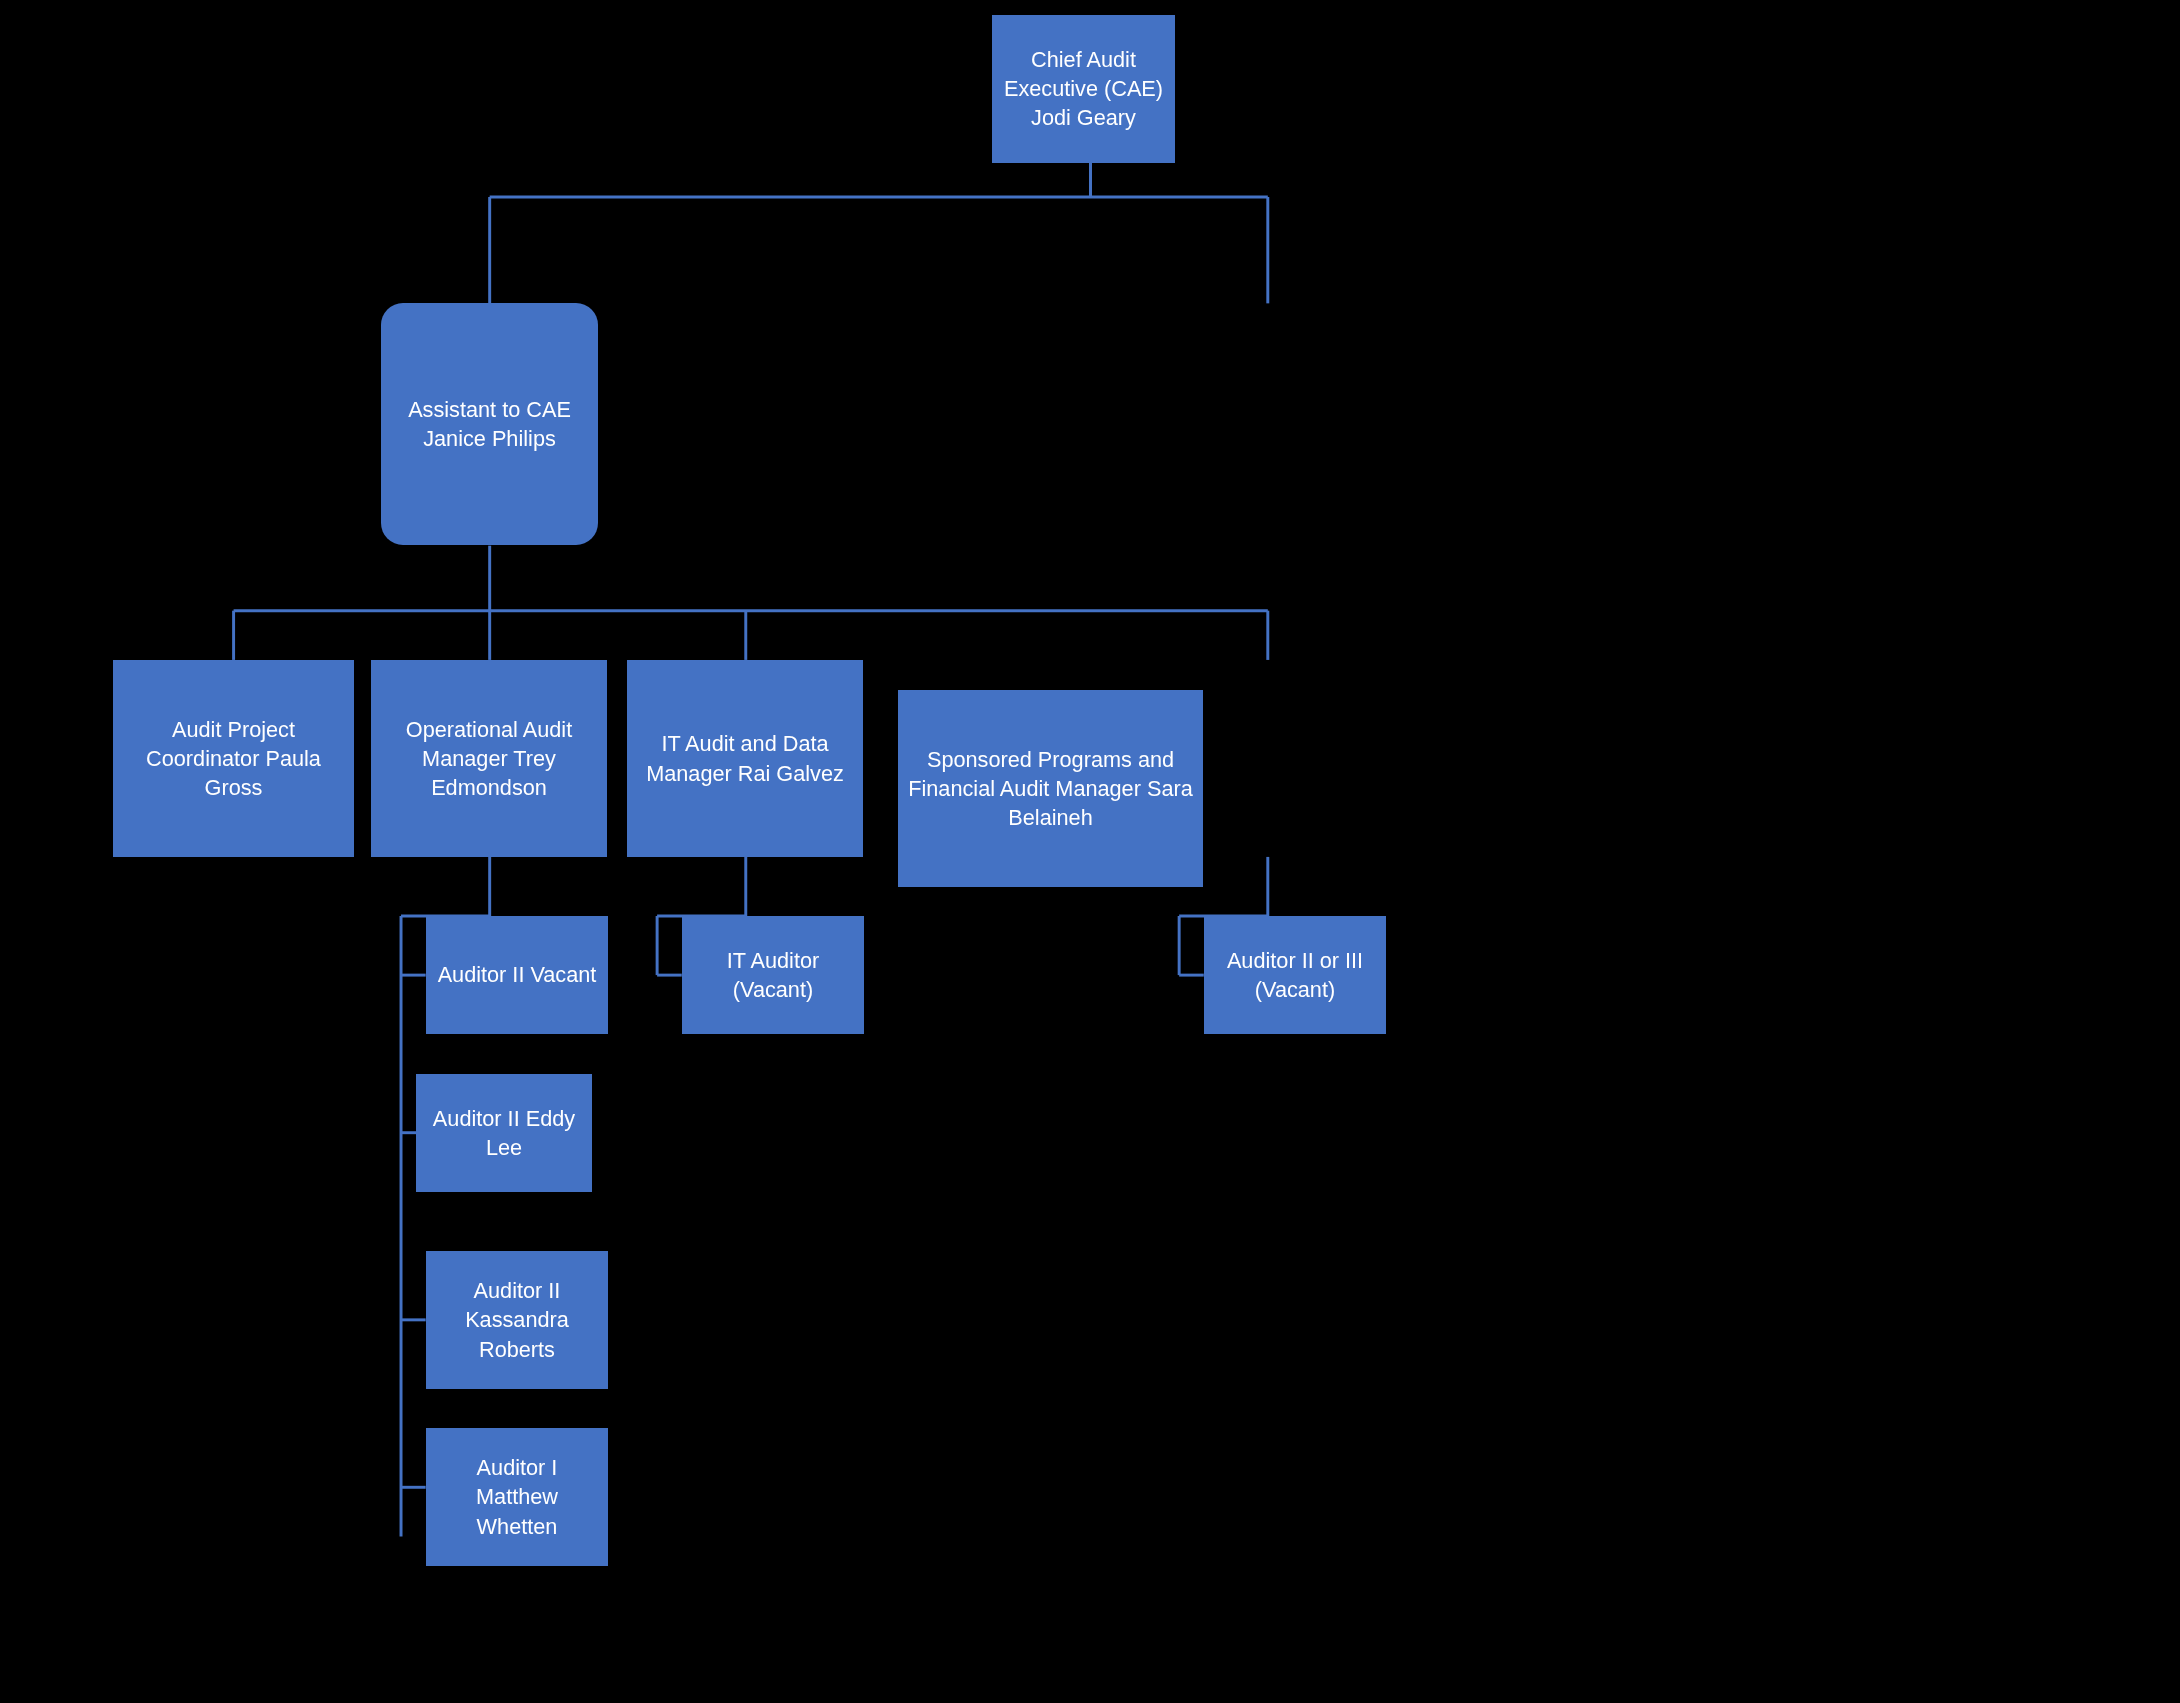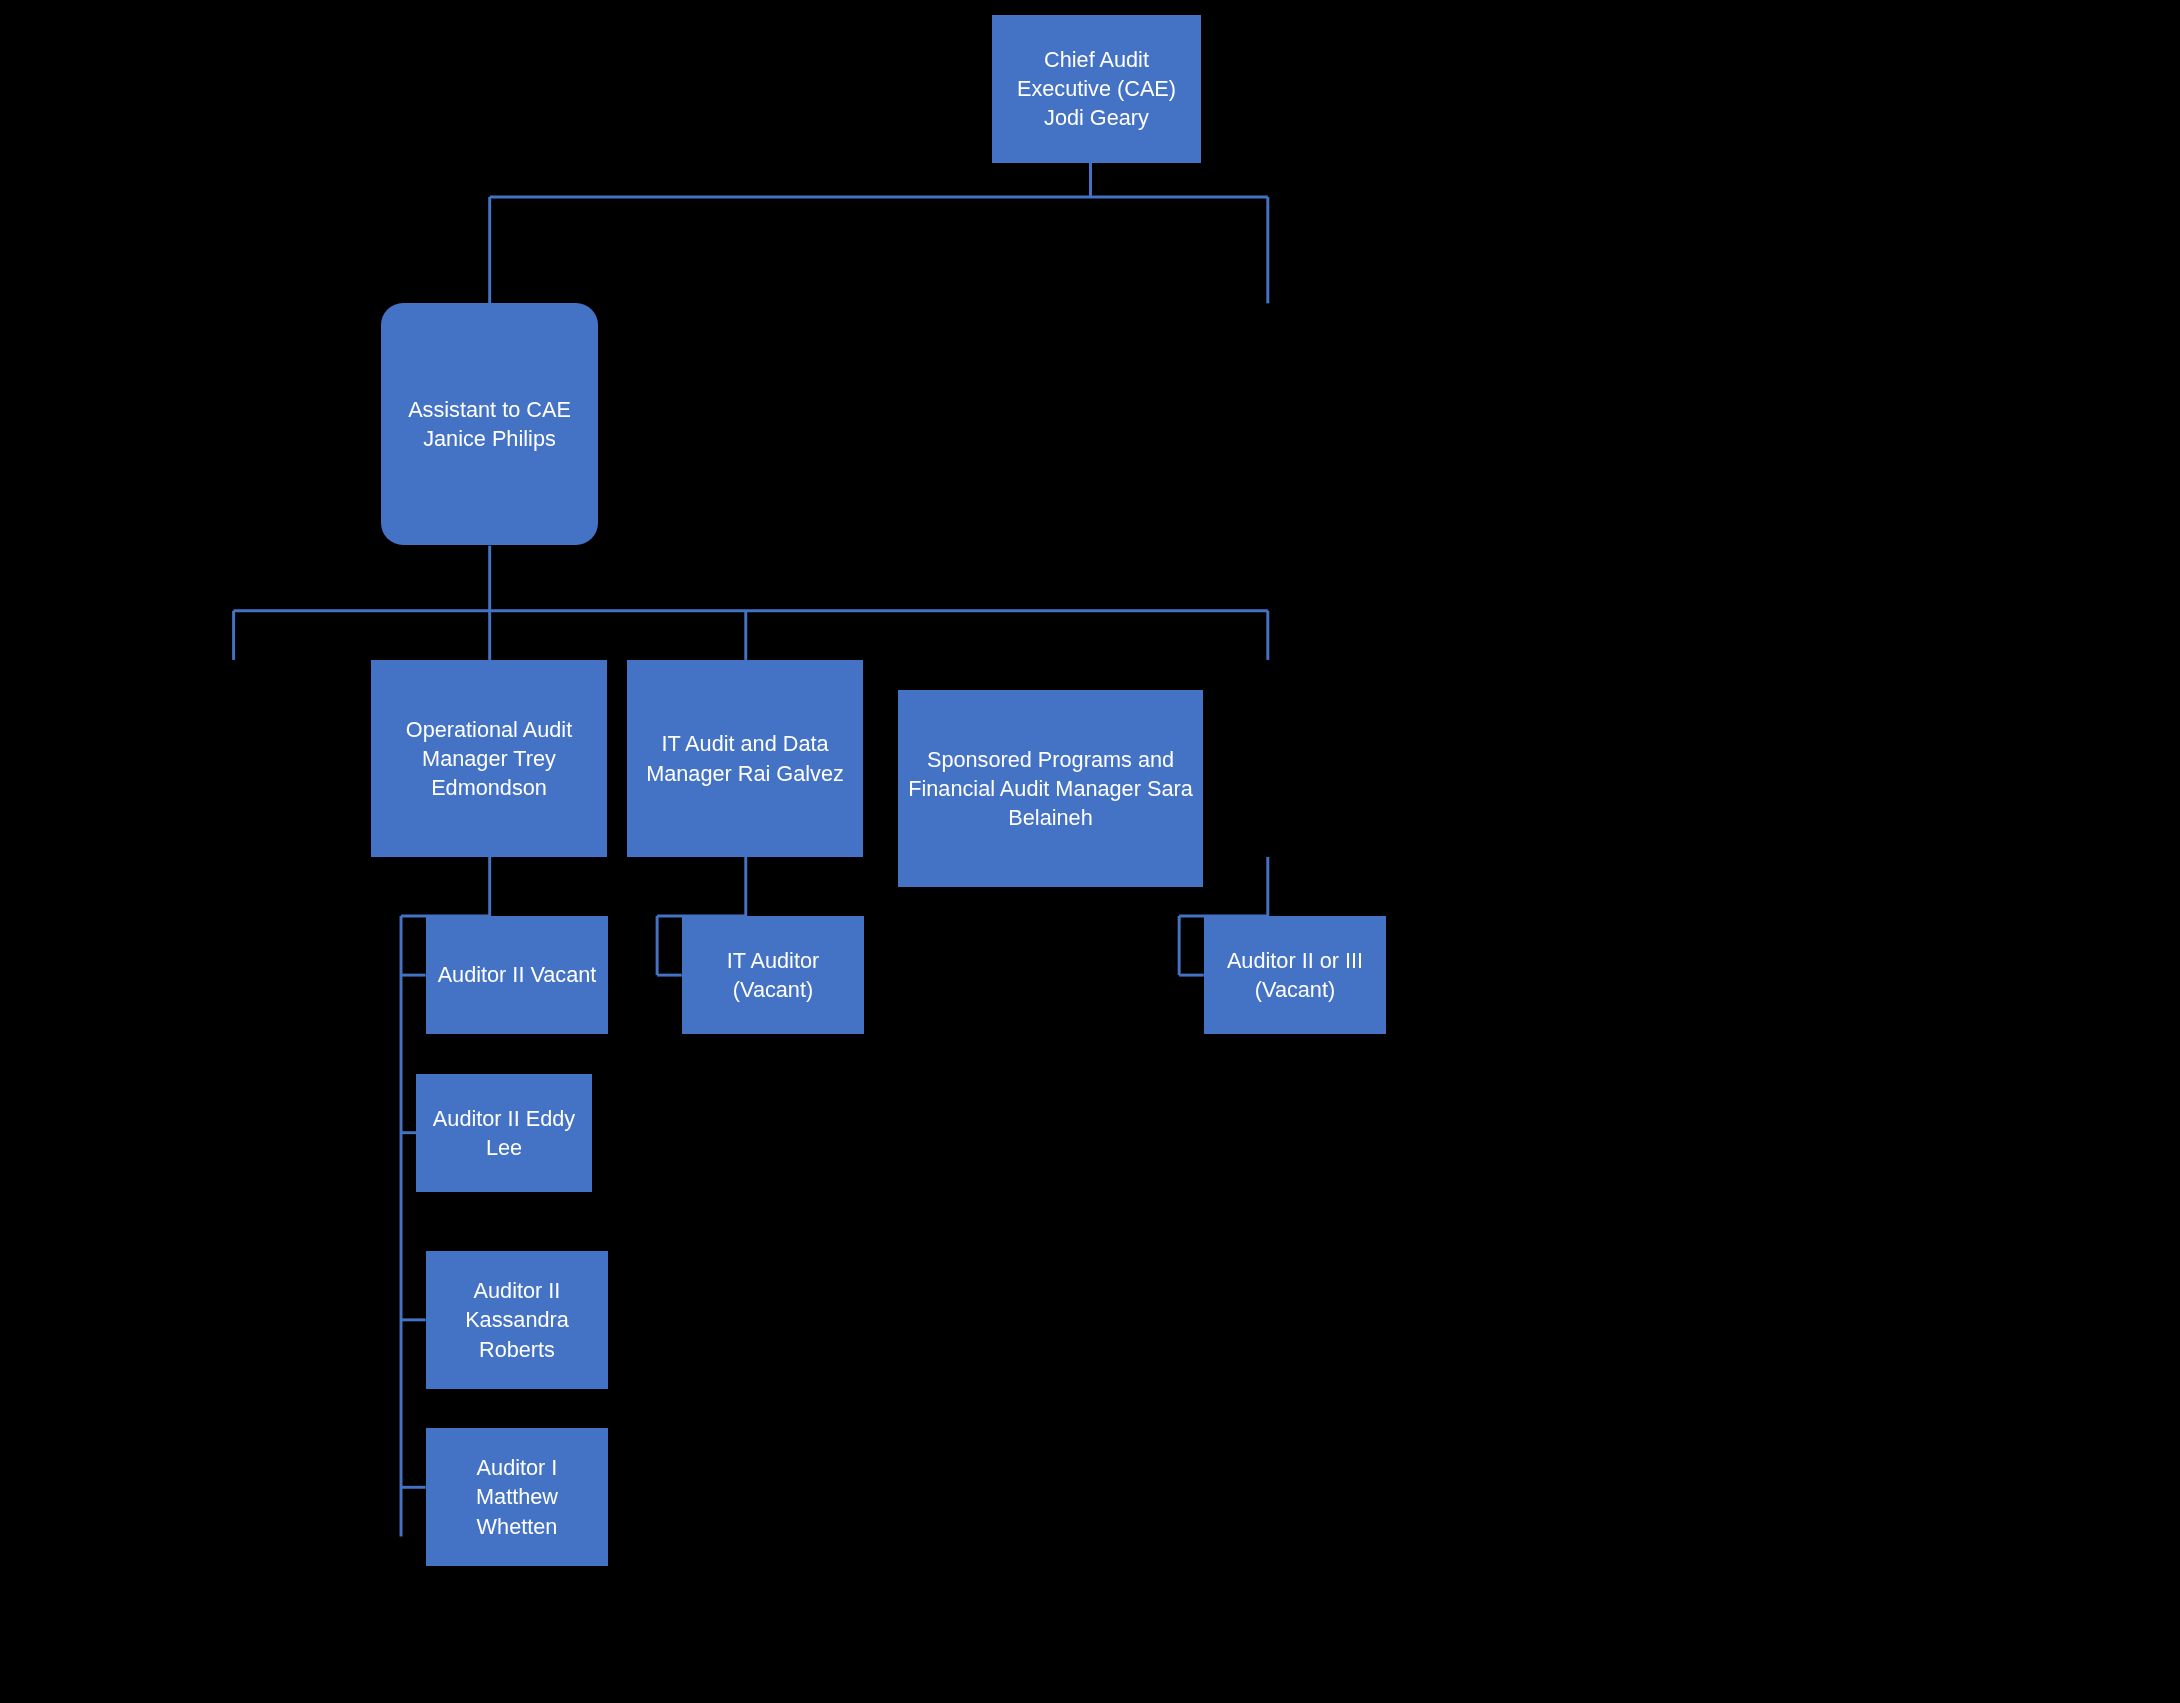--- a/index.html
+++ b/index.html
@@ -84,29 +84,34 @@
     <line x1="667" y1="930" x2="757" y2="930"></line>
     <line x1="667" y1="930" x2="667" y2="990"></line>
     <line x1="667" y1="990" x2="692" y2="990"></line>
 
     <line x1="1287" y1="870" x2="1287" y2="930"></line>
     <line x1="1197" y1="930" x2="1287" y2="930"></line>
     <line x1="1197" y1="930" x2="1197" y2="990"></line>
     <line x1="1197" y1="990" x2="1222" y2="990"></line>
   </svg>
 
-  <div class="node" style="left:992px; top:14.8px; width:209px; height:148px;">
+  <div class="node" style="left:992px; top:14.8px; width:183px; height:148px;">
     <span>Chief Audit Executive (CAE) Jodi Geary</span>
   </div>
 
   <div class="node" style="left:381px; top:303px; width:217px; height:242px;border-radius:22px;">
     <span>Assistant to CAE Janice Philips</span>
   </div>
 
 
+  <div class="node" style="left:113px; top:660px; width:241px; height:197px;">
+    <span>Audit Project Coordinator
+
+Paula Gross</span>
+  </div>
 
   <div class="node" style="left:371px; top:660px; width:236px; height:197px;">
     <span>Operational Audit Manager Trey Edmondson</span>
   </div>
 
   <div class="node" style="left:627px; top:660px; width:236px; height:197px;">
     <span>IT Audit and Data Manager Rai Galvez</span>
   </div>
 
   <div class="node" style="left:898px; top:660px; width:305px; height:197px;margin-top:30px;">

